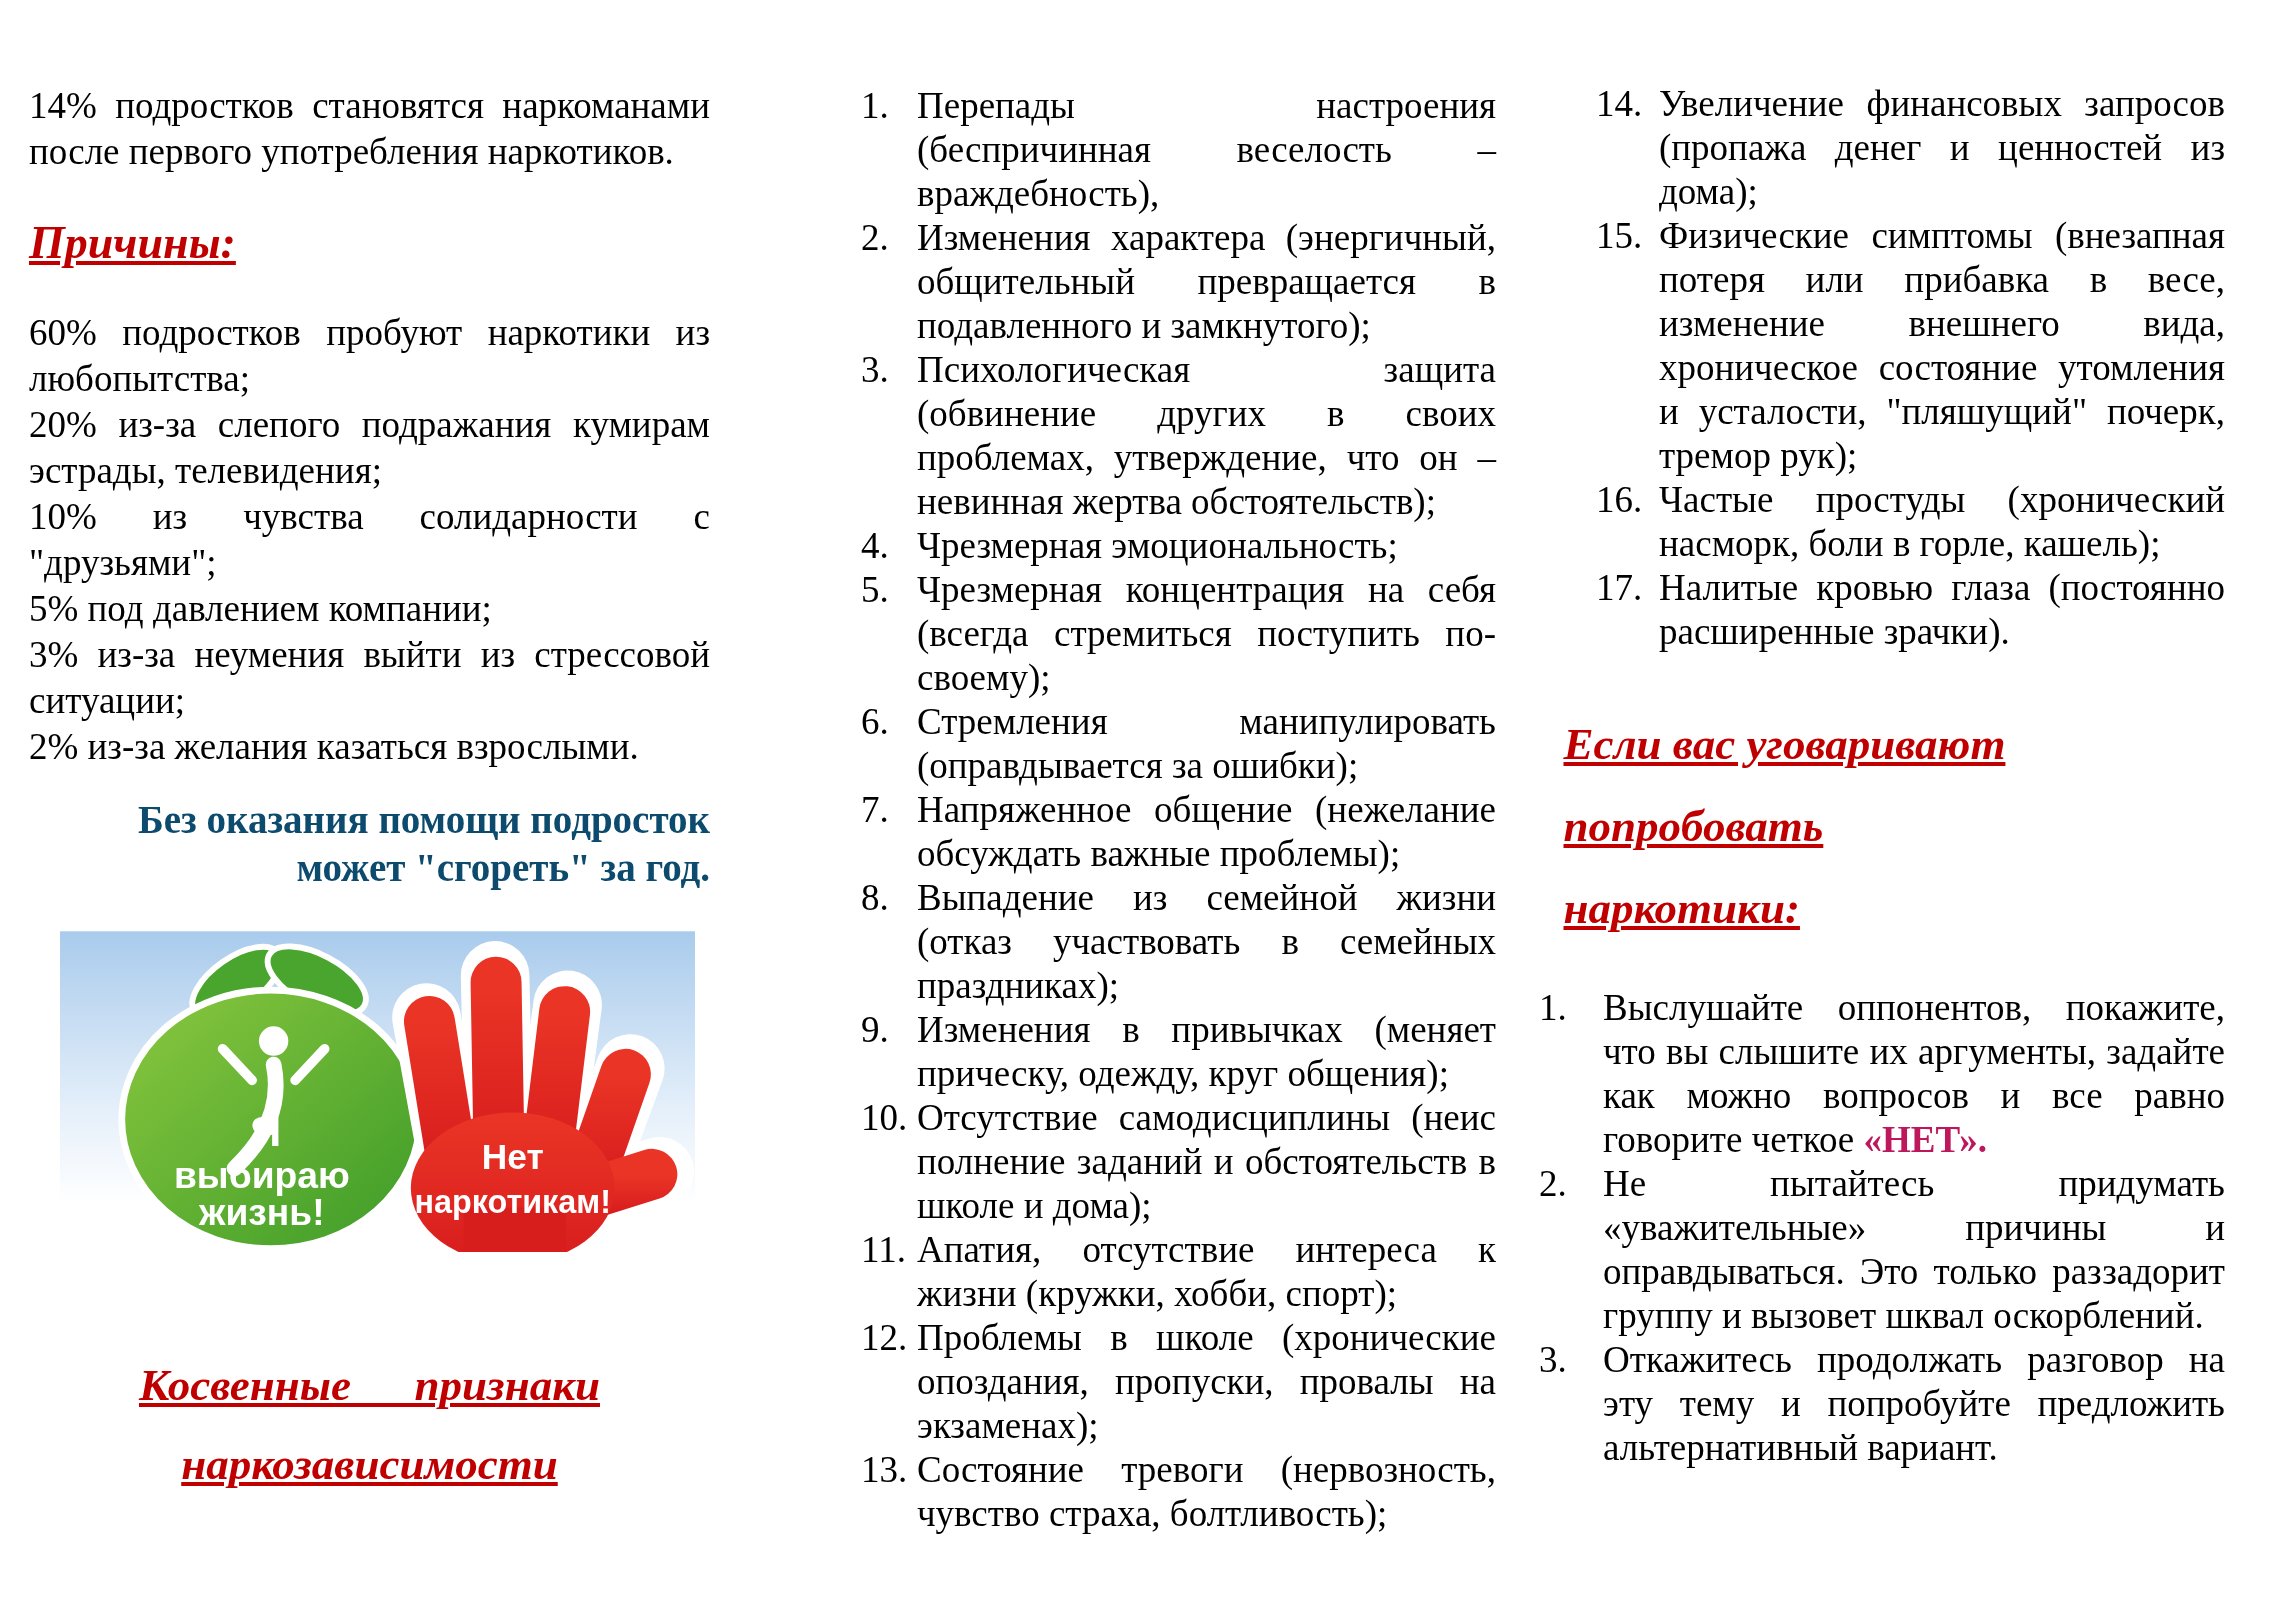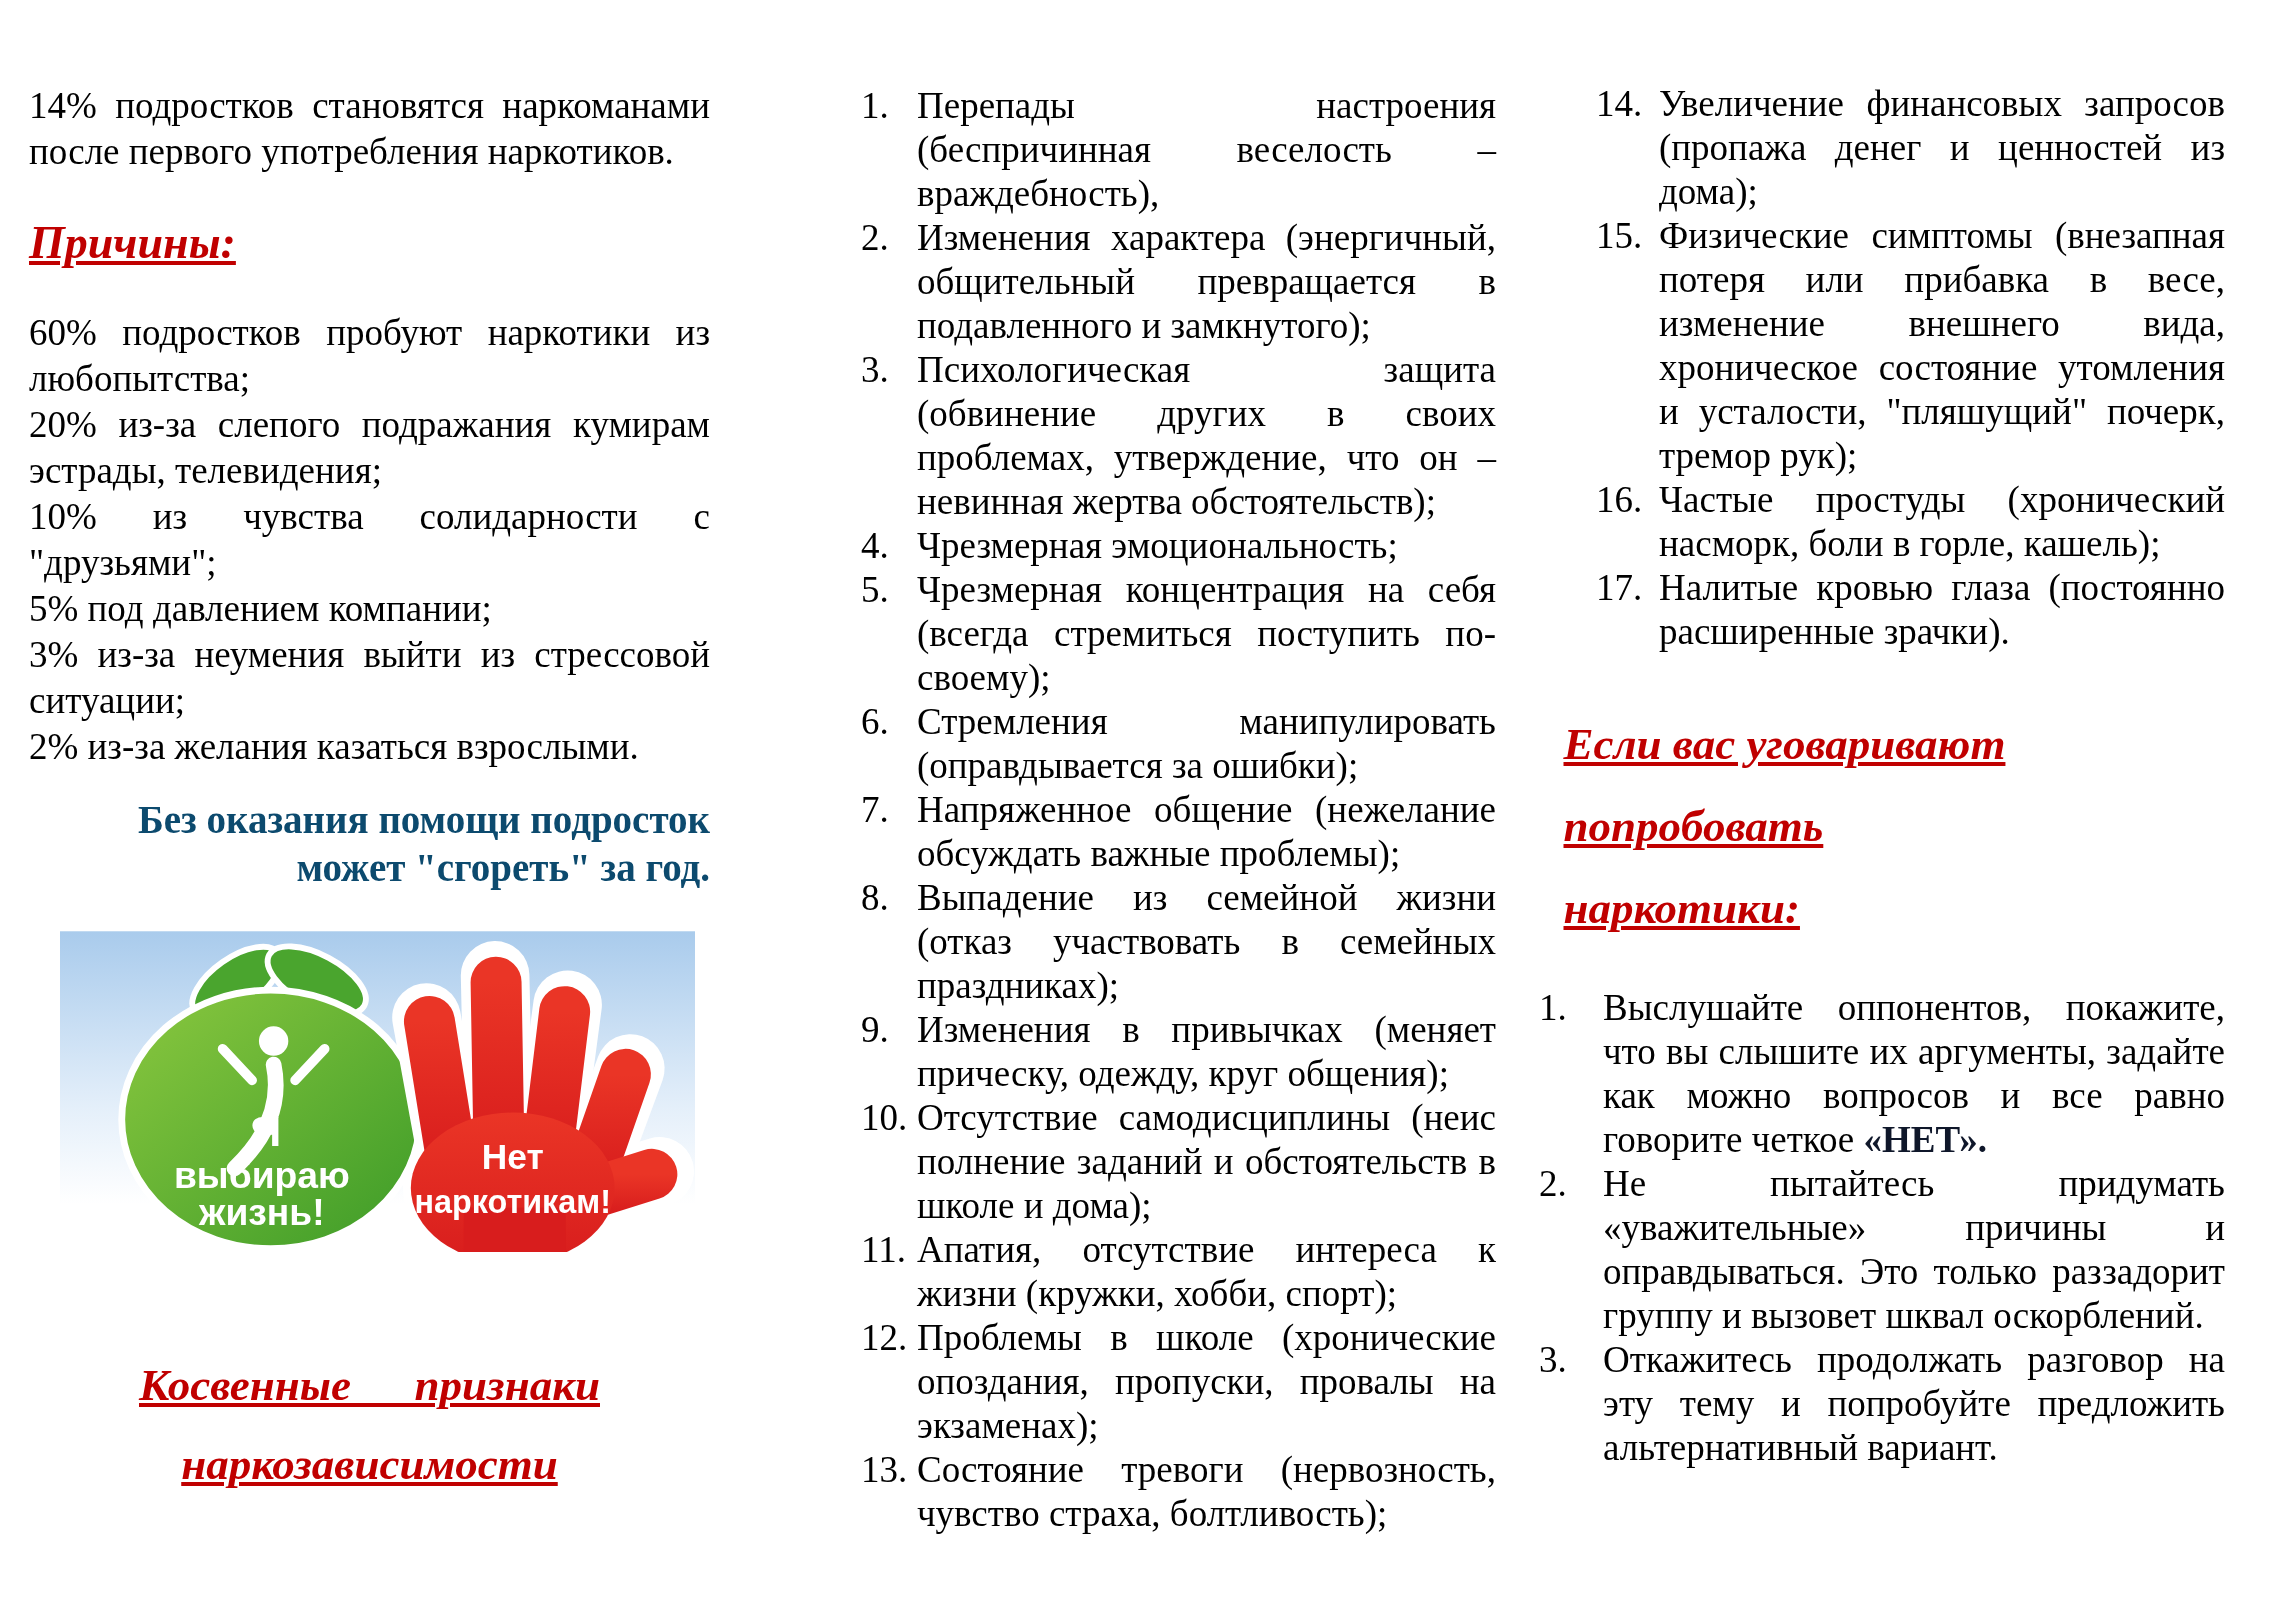--- a/index.html
+++ b/index.html
@@ -50,21 +50,21 @@
   .item .num { flex:0 0 56px; }
   .nlist-right .item .num { flex:0 0 63px; }
   .item .txt { flex:1 1 auto; text-align:justify; }
 
   .persuade-heading {
     margin-top:49px; margin-left:24.5px; width:490px;
     font-size:45px; line-height:82px; text-align:left;
   }
   .advice-list { margin-top:5.9px; }
   .advice-list .item .num { flex:0 0 64px; }
-  .net { color:#0f172a; font-weight:bold;margin-top:40px; }
+  .net { color:#be185d; font-weight:bold;margin-top:40px; }
 </style>
 </head>
 <body>
 
 <div class="page">
 
   <div class="col" id="col-left">
     <p class="body-text intro">14% подростков становятся наркоманами после первого употребления наркотиков.</p>
 
     <h2 class="red-heading causes-heading">Причины:</h2>

